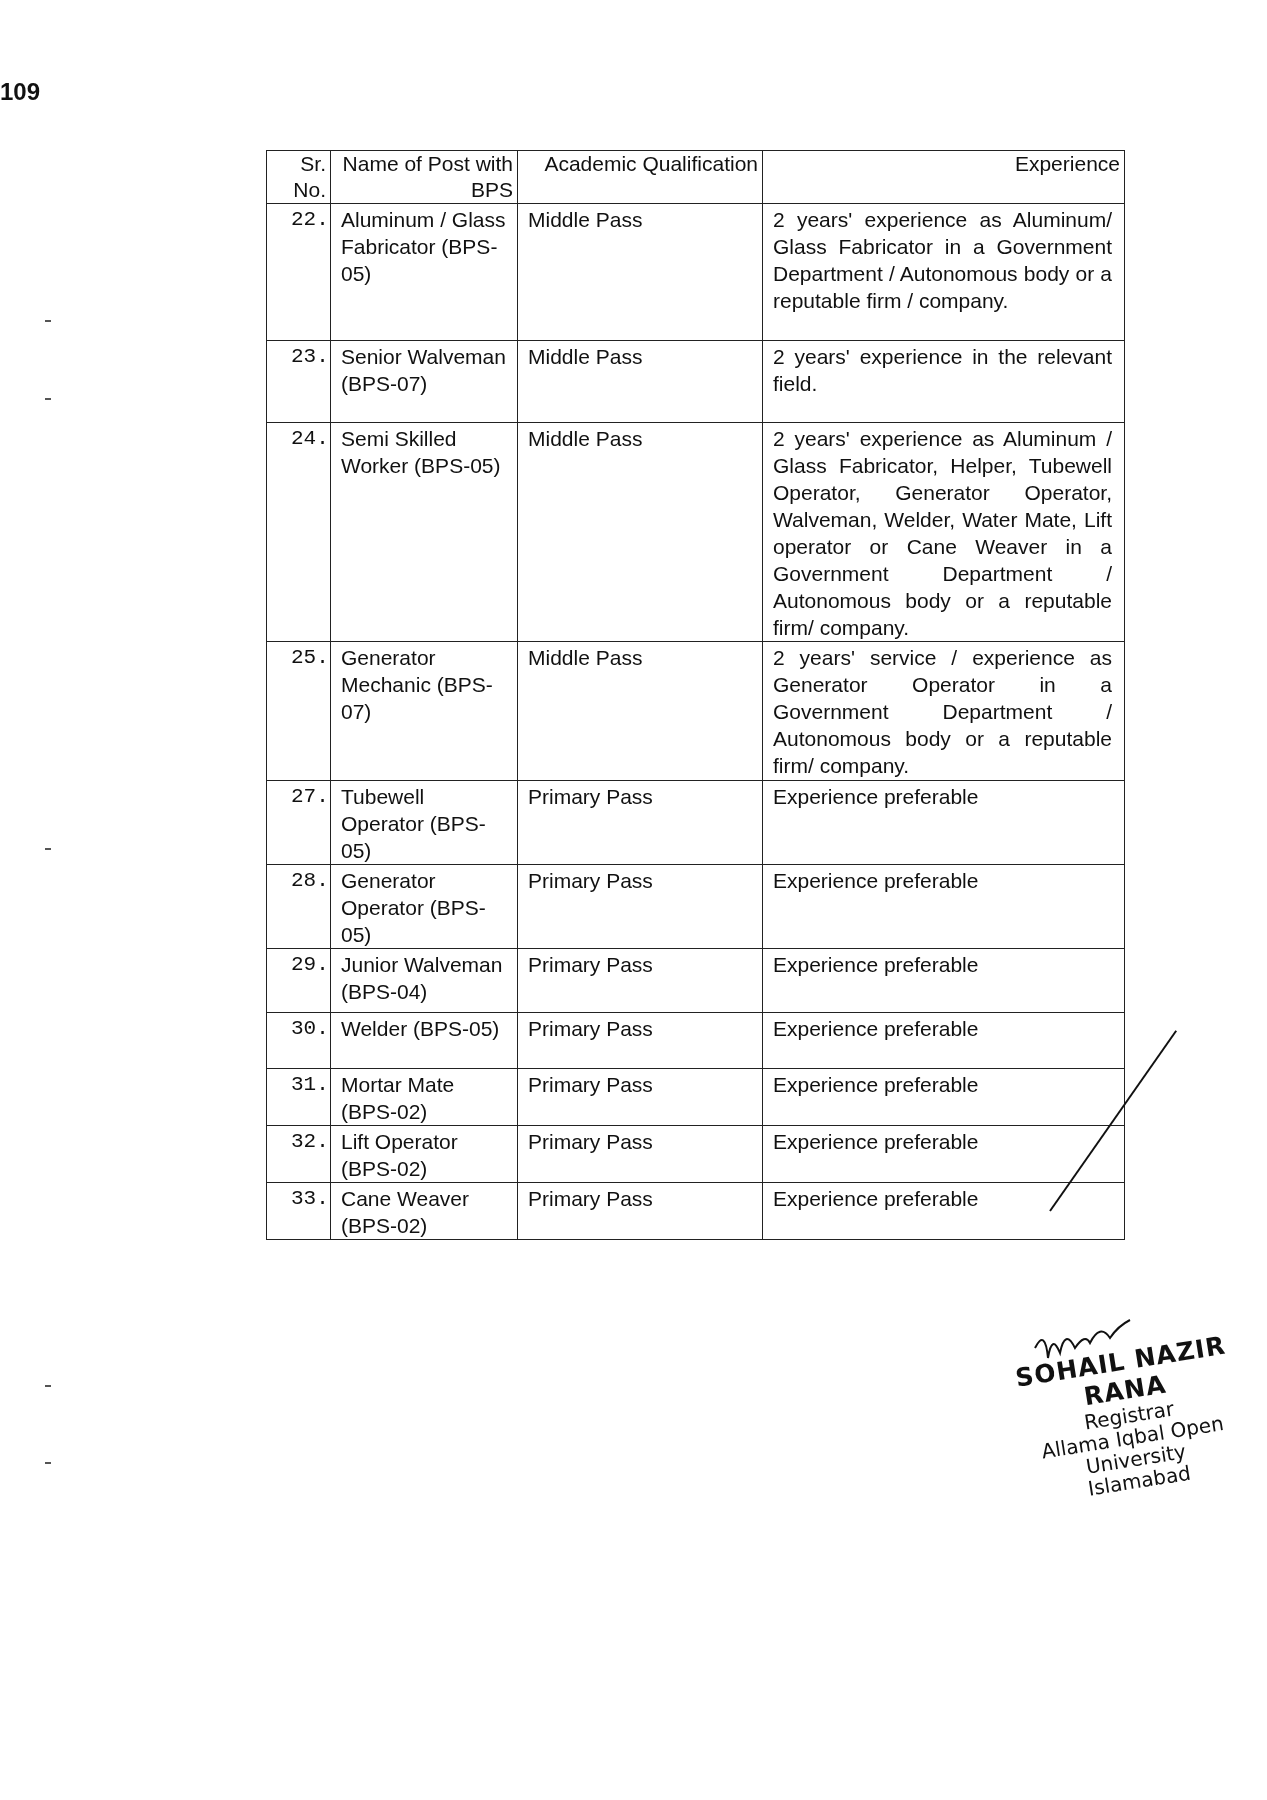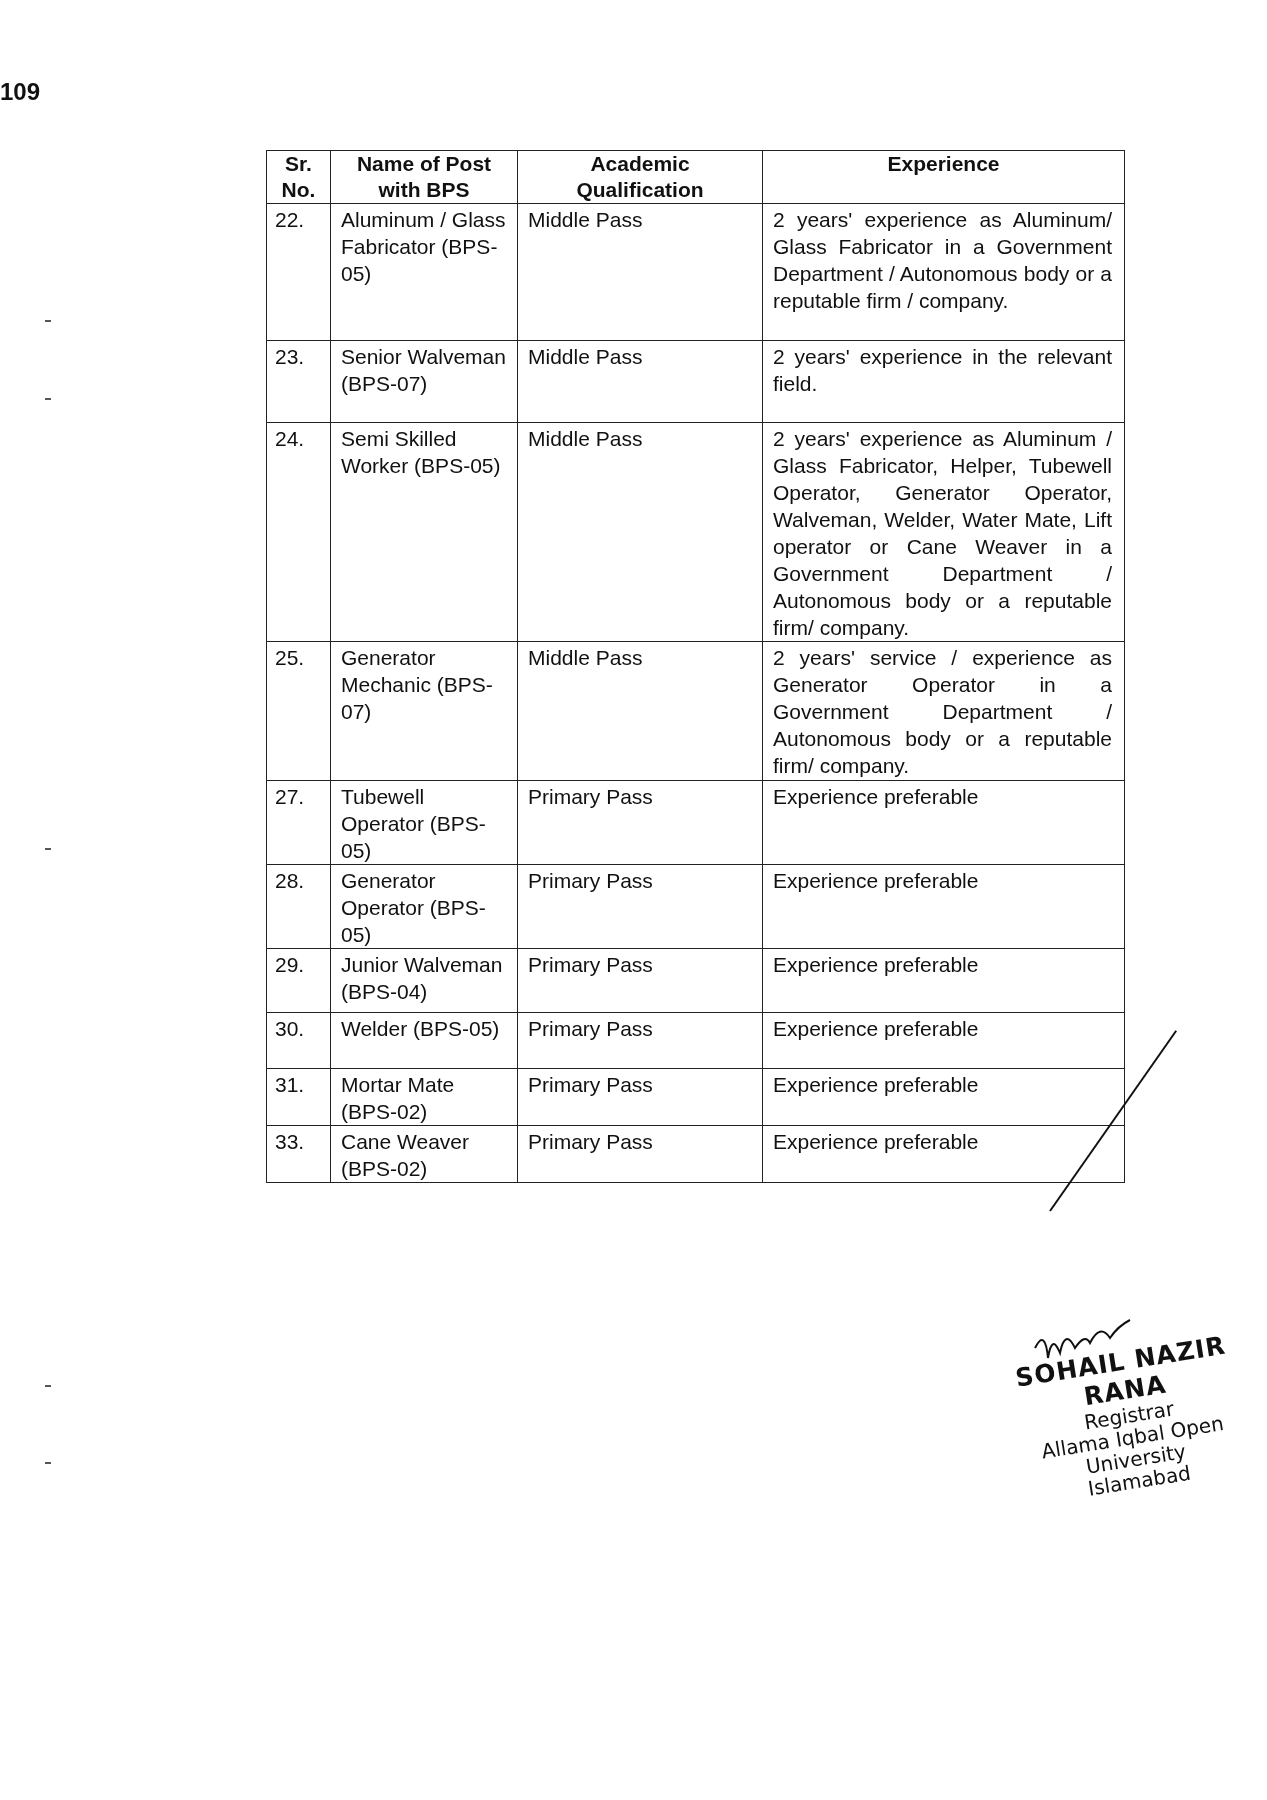--- a/index.html
+++ b/index.html
@@ -4,22 +4,22 @@
 <style>
   html, body { margin:0; padding:0; background:#fff; }
   body { width:1267px; height:1800px; position:relative; overflow:hidden;
          font-family:"Liberation Sans", sans-serif; color:#111; }
   .page-num { position:absolute; left:0; width:1267px; top:78px; text-align:left;
               font-weight:bold; font-size:24px; }
   table { position:absolute; left:266px; top:150px; width:858px; border-collapse:collapse;
           table-layout:fixed; }
   td, th { border:1.5px solid #222; vertical-align:top; padding:2px 10px 0 10px;
            font-size:21px; line-height:27px; }
-  th { font-weight:bold; text-align:center; padding:0 12px; line-height:26px; }
-  td.sr { padding-left:8px; padding-right:4px; }
+  th { font-weight:normal; text-align:right; padding:0 4px; line-height:26px; }
+  td.sr { padding-left:24px; padding-right:4px;font-family:Liberation Mono, monospace; }
   td.exp { text-align:justify; padding-right:12px; }
   col.c1 { width:64px; } col.c2 { width:187px; } col.c3 { width:245px; } col.c4 { width:362px; }
   .stamp { position:absolute; left:975px; top:1370px; width:290px; transform:rotate(-9deg);
            transform-origin:left top; text-align:center; font-family:"DejaVu Sans", sans-serif; }
   .stamp .name { font-weight:bold; font-size:25px; letter-spacing:1px; }
   .stamp .line { font-size:20px; line-height:22px; }
   .sig { position:absolute; left:1030px; top:1318px; }
   .slash { position:absolute; left:1050px; top:1210px; width:220px; height:2px; background:#111;
            transform:rotate(-55deg); transform-origin:left center; }
   .mark { position:absolute; width:6px; height:2px; background:#555; }
@@ -93,20 +93,26 @@
         <td>Primary Pass</td>
         <td class="exp">Experience preferable</td>
       </tr>
       <tr style="height: 56px;">
         <td class="sr">31.</td>
         <td>Mortar Mate (BPS-02)</td>
         <td>Primary Pass</td>
         <td class="exp">Experience preferable</td>
       </tr>
       <tr style="height: 56px;">
+        <td class="sr">32.</td>
+        <td>Lift Operator (BPS-02)</td>
+        <td>Primary Pass</td>
+        <td class="exp">Experience preferable</td>
+      </tr>
+      <tr style="height: 56px;">
         <td class="sr">33.</td>
         <td>Cane Weaver (BPS-02)</td>
         <td>Primary Pass</td>
         <td class="exp">Experience preferable</td>
       </tr>
     </tbody>
 </table>
 
 <div class="mark" style="left:45px;top:320px"></div>
 <div class="mark" style="left:45px;top:398px"></div>

